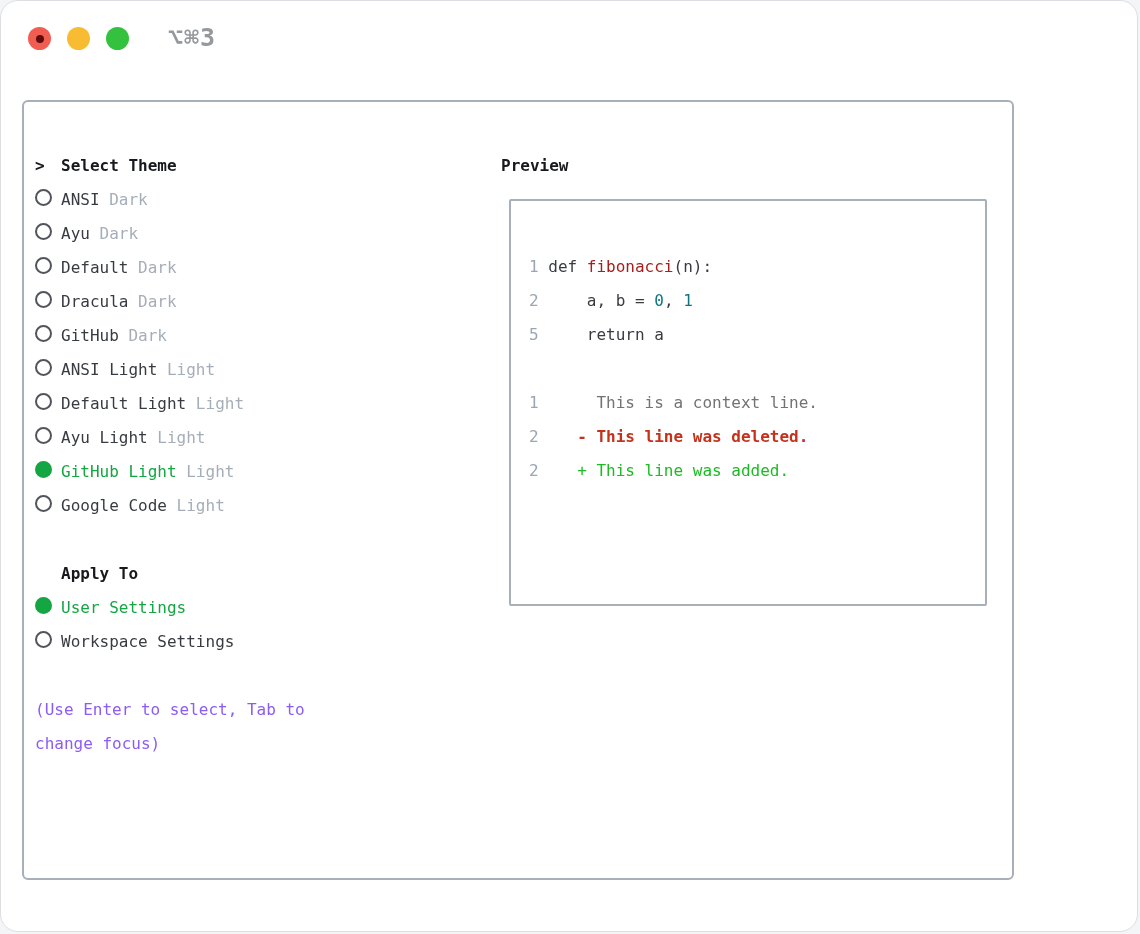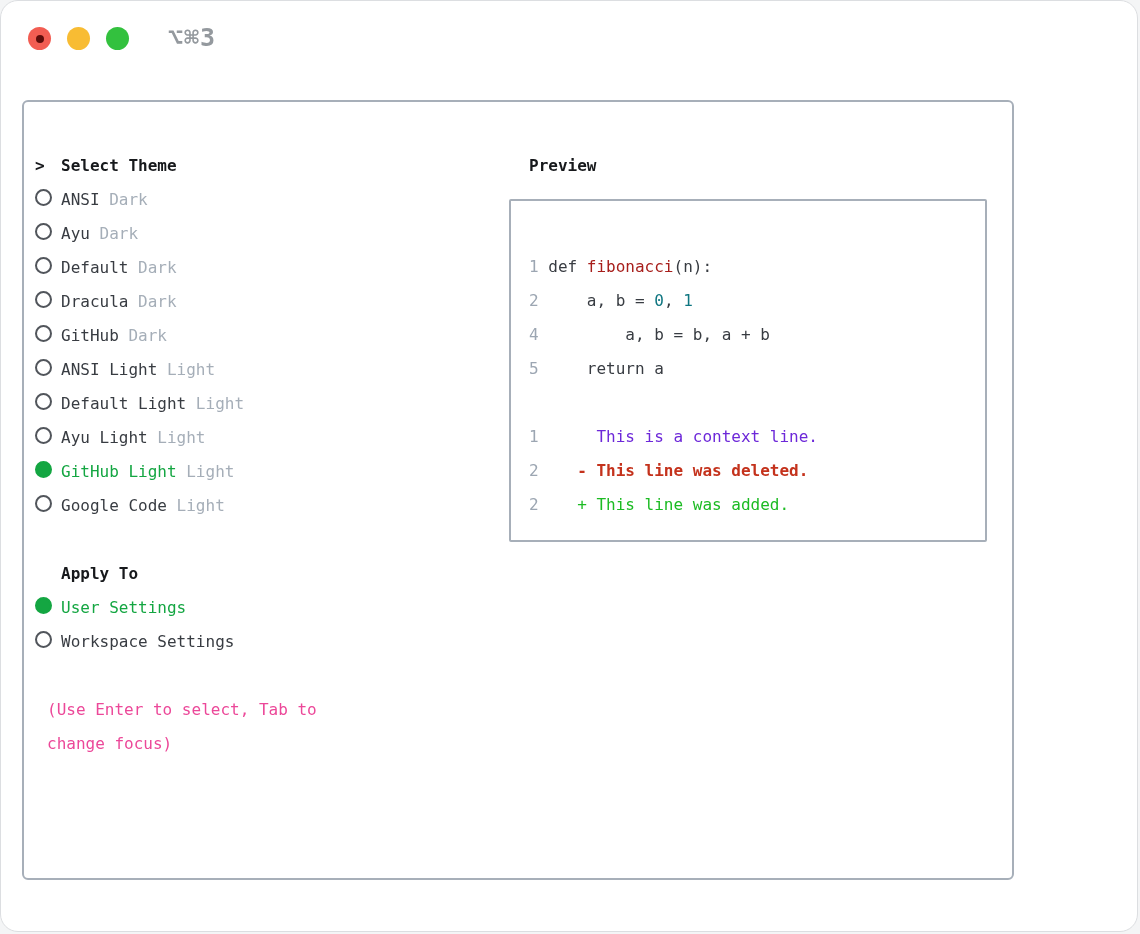--- a/index.html
+++ b/index.html
@@ -27,32 +27,32 @@
   
   .list{position:absolute;left:34px;top:148px;width:460px;}
   .mk{display:inline-block;width:26px;}
   .hdr{font-weight:bold;color:#17191c;}
   .radio{display:inline-block;width:13px;height:13px;border:2px solid #51555b;border-radius:50%;
          vertical-align:-1px;box-sizing:content-box;background:transparent;}
   .radio.on{border-color:#14a642;background:#14a642;}
   .name{color:#383c42;margin-top:28px;}
   .name.sel{color:#14a642;}
   .variant{color:#a5aeb8;}
-  .help{color:#ec4899;margin-left:12px;}
+  .help{color:#8b5cf6;}
 
   
-  .preview-header{position:absolute;left:500px;top:148px;margin-left:28px;}
-  .preview-box{position:absolute;left:508px;top:198px;width:478px;height:343px;box-sizing:border-box;
+  .preview-header{position:absolute;left:500px;top:148px;}
+  .preview-box{position:absolute;left:508px;top:198px;width:478px;height:407px;box-sizing:border-box;
                border:2px solid #a7afb9;border-radius:2px;padding:49px 0 0 18px;background:#ffffff;}
   .ln{color:#9ca6b2;}
   .tok-code{color:#383c42;}
   .tok-func{color:#a71e1b;}
   .tok-num{color:#0f7681;}
   .tok-builtin{color:#2399d5;}
-  .diff-context{color:#6d28d9;}
+  .diff-context{color:#737373;}
   .diff-deleted{color:#c4321c;font-weight:bold;}
   .diff-added{color:#1cbb23;}
 </style>
 </head>
 <body>
 
 <div class="window">
 
   <div class="titlebar">
     <div class="tl tl-red">
@@ -89,21 +89,20 @@
     <div class="row help">(Use Enter to select, Tab to</div>
     <div class="row help">change focus)</div>
   </div>
 
   <div class="row hdr preview-header">Preview</div>
 
   <div class="preview-box">
     <div id="code-lines">
         <div class="row"><span class="ln">1 </span><span class="tok-code">def </span><span class="tok-func">fibonacci</span><span class="tok-code">(n):</span></div>
         <div class="row"><span class="ln">2 </span><span class="tok-code">    a, b = </span><span class="tok-num">0</span><span class="tok-code">, </span><span class="tok-num">1</span></div>
-        <div class="row"><span class="ln">4 </span><span class="tok-code">        a, b = b, a + b</span></div>
         <div class="row"><span class="ln">5 </span><span class="tok-code">    return a</span></div>
       </div>
     <div class="row blank"></div>
     <div id="diff-lines">
         <div class="row"><span class="ln">1    </span><span class="diff-context">  This is a context line.</span></div>
         <div class="row"><span class="ln">2    </span><span class="diff-deleted">- This line was deleted.</span></div>
         <div class="row"><span class="ln">2    </span><span class="diff-added">+ This line was added.</span></div>
       </div>
   </div>
 

